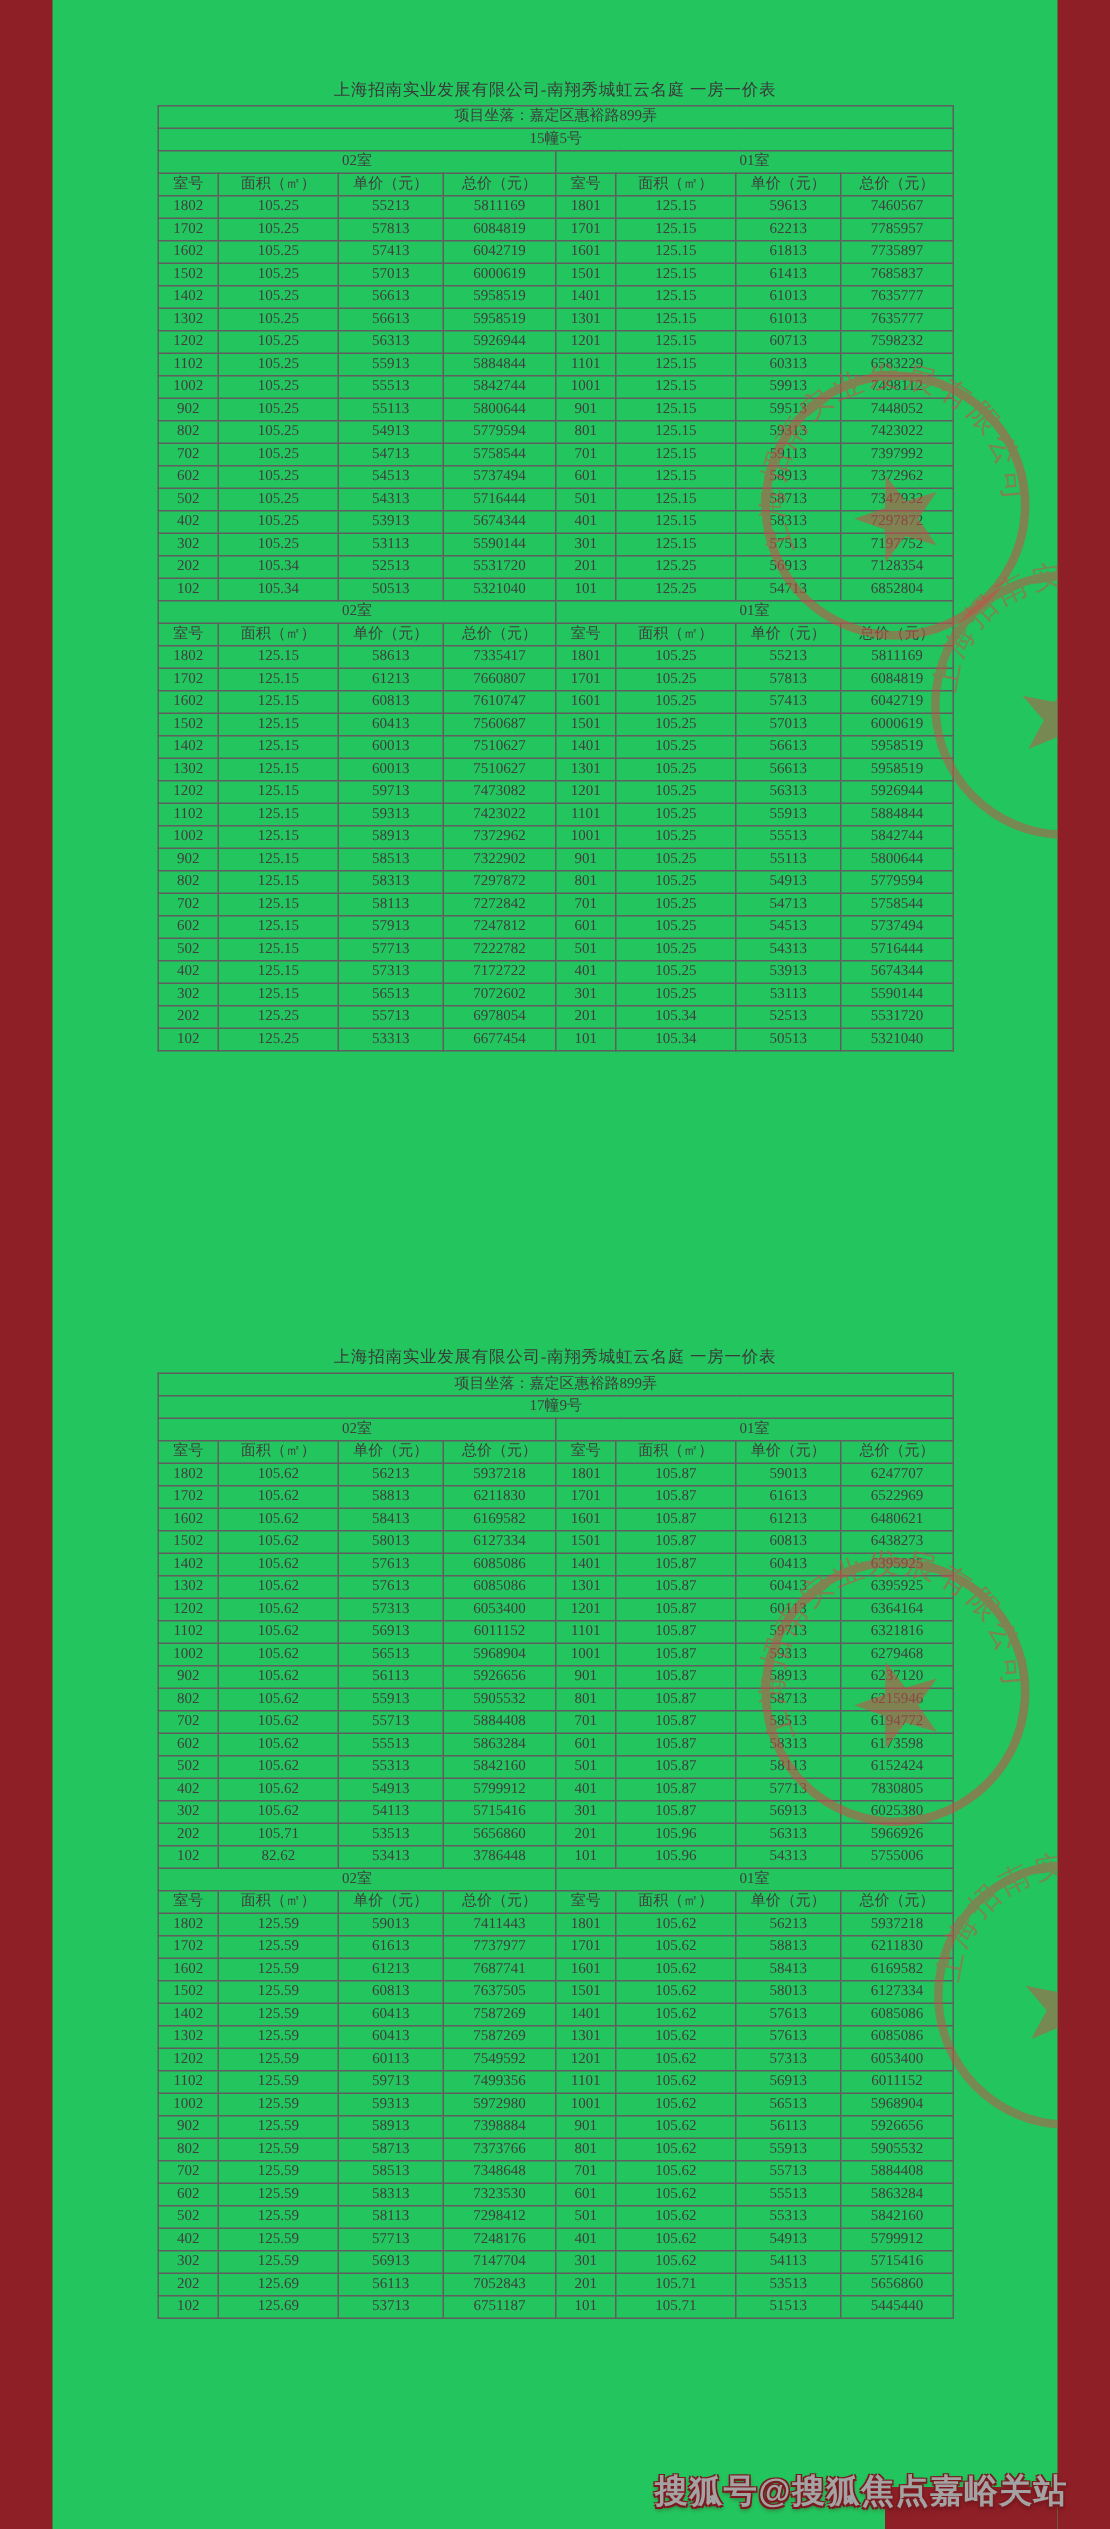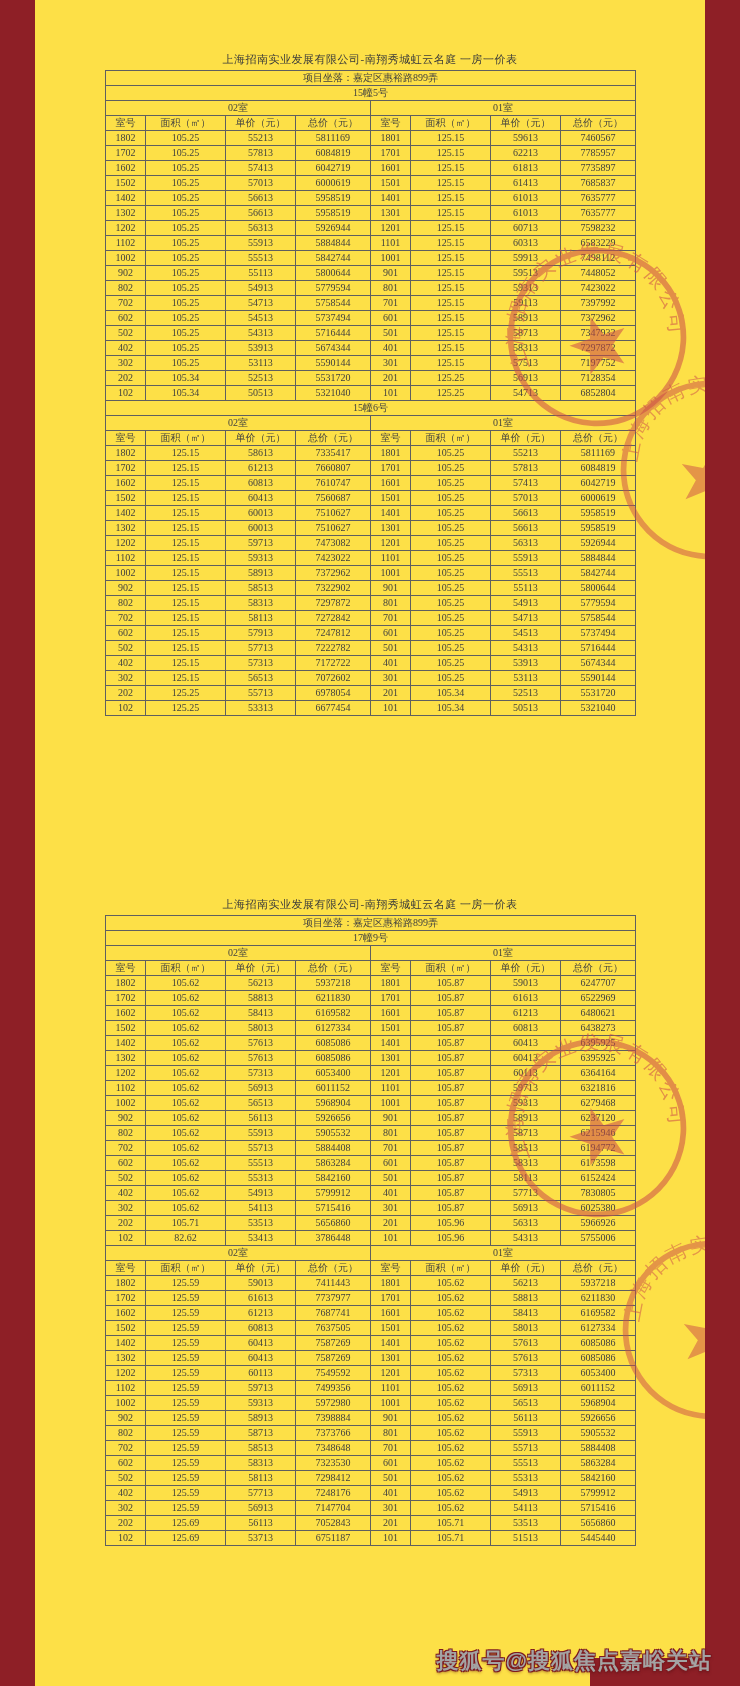--- a/index.html
+++ b/index.html
@@ -5,21 +5,21 @@
   html,body{margin:0;padding:0;}
   body{
     position:relative;
     width:740px;height:1686px;
     background:#8e1f26;
     overflow:hidden;
     font-family:"Liberation Serif", serif;
   }
   .paper{
     position:absolute;left:35px;top:0;width:670px;height:1686px;
-    background:#fde047;overflow:hidden;
+    background:#22c55e;overflow:hidden;
   }
   .doc{position:absolute;left:70px;width:530px;}
   .doc-0{top:52px;}
   .doc-1{top:897px;}
   .doc-title{
     text-align:center;font-size:11px;color:#3a3a3a;
     margin-bottom:3px;letter-spacing:.5px;white-space:nowrap;
   }
   table.price-table{
     width:100%;border-collapse:collapse;table-layout:fixed;
@@ -274,23 +274,20 @@
             <td>102</td>
             <td>105.34</td>
             <td>50513</td>
             <td>5321040</td>
             <td>101</td>
             <td>125.25</td>
             <td>54713</td>
             <td>6852804</td>
           </tr>
           <tr>
-            <td colspan="8" class="bld-row">15幢6号</td>
-          </tr>
-          <tr>
             <td colspan="4" class="room-row">02室</td>
             <td colspan="4" class="room-row">01室</td>
           </tr>
           <tr>
             <td class="colhead">室号</td>
             <td class="colhead">面积（㎡）</td>
             <td class="colhead">单价（元）</td>
             <td class="colhead">总价（元）</td>
             <td class="colhead">室号</td>
             <td class="colhead">面积（㎡）</td>

